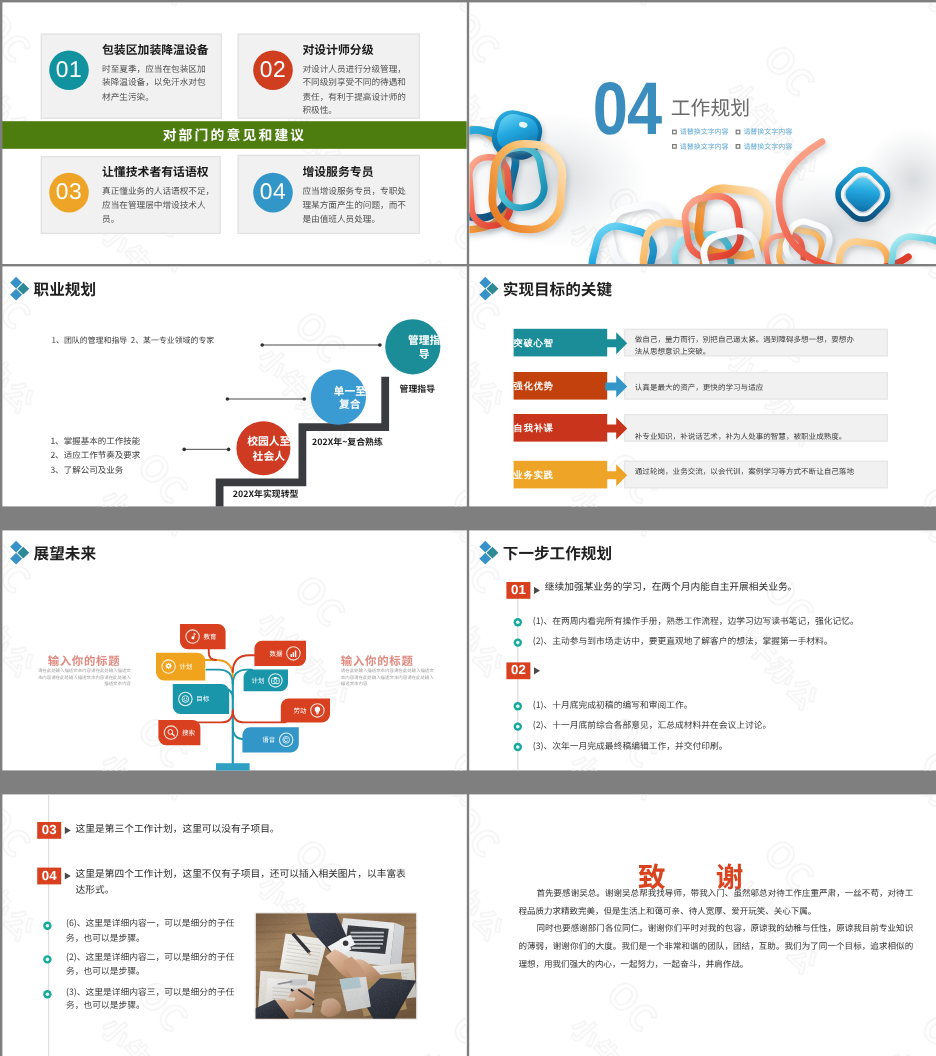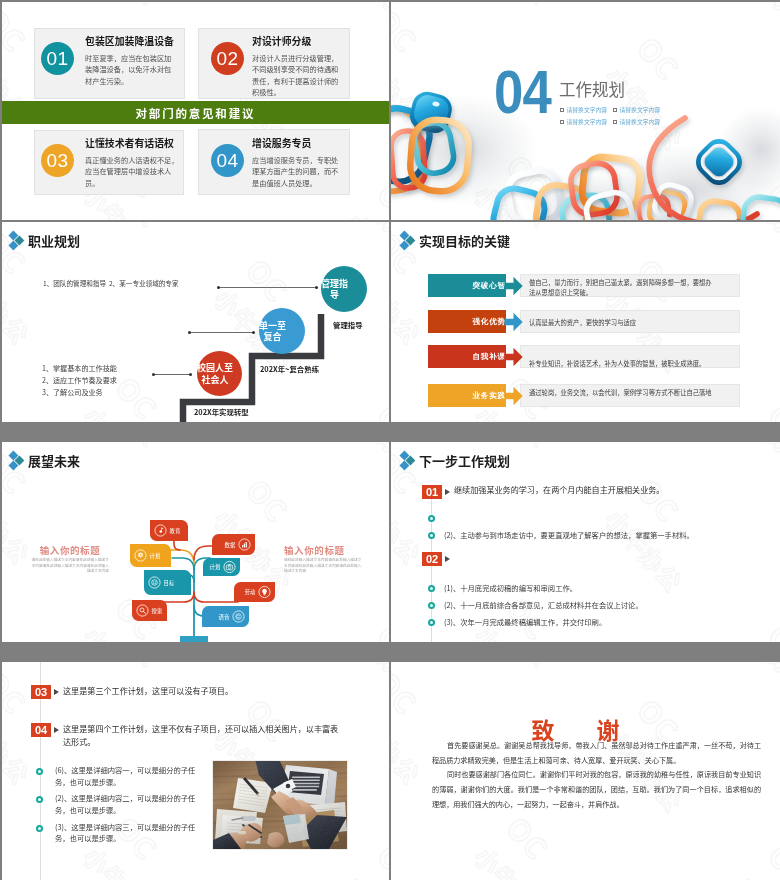--- a/index.html
+++ b/index.html
@@ -46,33 +46,33 @@
   .s2 .big4{position:absolute;font-size:62px;font-weight:bold;color:#3b8dbd;
      font-family:"Liberation Sans",sans-serif;letter-spacing:-1px;line-height:1;
      transform:scaleX(0.85);transform-origin:left top}
   .s2 .t2{position:absolute;font-size:16.5px;color:#6b6b6b;letter-spacing:0px;
      font-family:"Noto Sans CJK SC",sans-serif;font-weight:400}
   .s2 .bl{position:absolute;font-size:5.8px;color:#62aad4;
      font-family:"Noto Sans CJK SC",sans-serif;white-space:nowrap;display:flex;align-items:center}
   .s2 .bl b{display:inline-block;width:4px;height:4px;border:1px solid #7a7a7a;
      margin-right:2.5px;background:#fff;box-sizing:border-box}
   .s3 .bub{position:absolute;border-radius:50%;display:flex;align-items:center;
-     justify-content:flex-start;text-align:center;color:#fff;font-size:9px;font-weight:bold;
+     justify-content:flex-end;text-align:center;color:#fff;font-size:9px;font-weight:bold;
      line-height:1.25;font-family:"Noto Sans CJK SC",sans-serif;white-space:pre-line;}
   .s3 .lbl{position:absolute;font-size:7.4px;font-weight:bold;color:#1d1d1d;
      font-family:"Noto Sans CJK SC",sans-serif;white-space:nowrap}
   .s3 .txt{position:absolute;font-size:6.9px;color:#404040;line-height:1.74;
      font-family:"Noto Sans CJK SC",sans-serif;white-space:pre}
   .s3 .conn{position:absolute;height:1px;background:#6b6b6b}
   .s3 .dot{position:absolute;width:3px;height:3px;border-radius:50%;background:#2f2f2f}
 
   
   .s4 .row{position:absolute;left:37px;width:312px;height:23px}
   .s4 .tag{position:absolute;left:0;top:0;width:78px;height:23px;display:flex;
-     align-items:center;justify-content:flex-end;color:#fff;font-size:7.6px;font-weight:bold;
+     align-items:center;justify-content:flex-start;color:#fff;font-size:7.6px;font-weight:bold;
      font-family:Liberation Mono, monospace;letter-spacing:.8px}
   .s4 .arw{position:absolute;left:76px;top:1.5px;width:19px;height:20px}
   .s4 .panel{position:absolute;left:92px;top:0;right:0;height:23px;background:#f1f1f1;
      border:1px solid #e6e6e6;box-sizing:border-box}
   .s4 .ptxt{position:absolute;left:138px;width:188px;font-size:6.3px;color:#3d3d3d;
      line-height:1.6;font-family:"Noto Sans CJK SC",sans-serif;}
 
   
   .s5 .sidett{position:absolute;font-size:9.5px;font-weight:bold;color:#e08a80;
      font-family:"Noto Sans CJK SC",sans-serif;letter-spacing:.6px}
@@ -529,20 +529,21 @@
   </div>
 
   <div class="axis" style="left:39.5px;top:44px;height:176px"></div>
 
   <div class="num" style="left:31px;top:43px">
         <span>01</span>
       </div>
   <div class="tri" style="left:54px;top:46.5px"></div>
   <div class="head" style="left:63px;top:42px;width:302px">继续加强某业务的学习，在两个月内能自主开展相关业务。</div>
   <div class="bdot" style="left:36.5px;top:72.5px"></div>
+  <div class="sub" style="left:53px;top:71px;width:325px">(1)、在两周内看完所有操作手册，熟悉工作流程，边学习边写读书笔记，强化记忆。</div>
   <div class="bdot" style="left:36.5px;top:89.5px"></div>
   <div class="sub" style="left:53px;top:88px;width:325px">(2)、主动参与到市场走访中，要更直观地了解客户的想法，掌握第一手材料。</div>
 
   <div class="num" style="left:31px;top:110px">
         <span>02</span>
       </div>
   <div class="tri" style="left:54px;top:113.5px"></div>
   <div class="bdot" style="left:36.5px;top:142.5px"></div>
   <div class="sub" style="left:53px;top:141px;width:325px">(1)、十月底完成初稿的编写和审阅工作。</div>
   <div class="bdot" style="left:36.5px;top:159.5px"></div>

